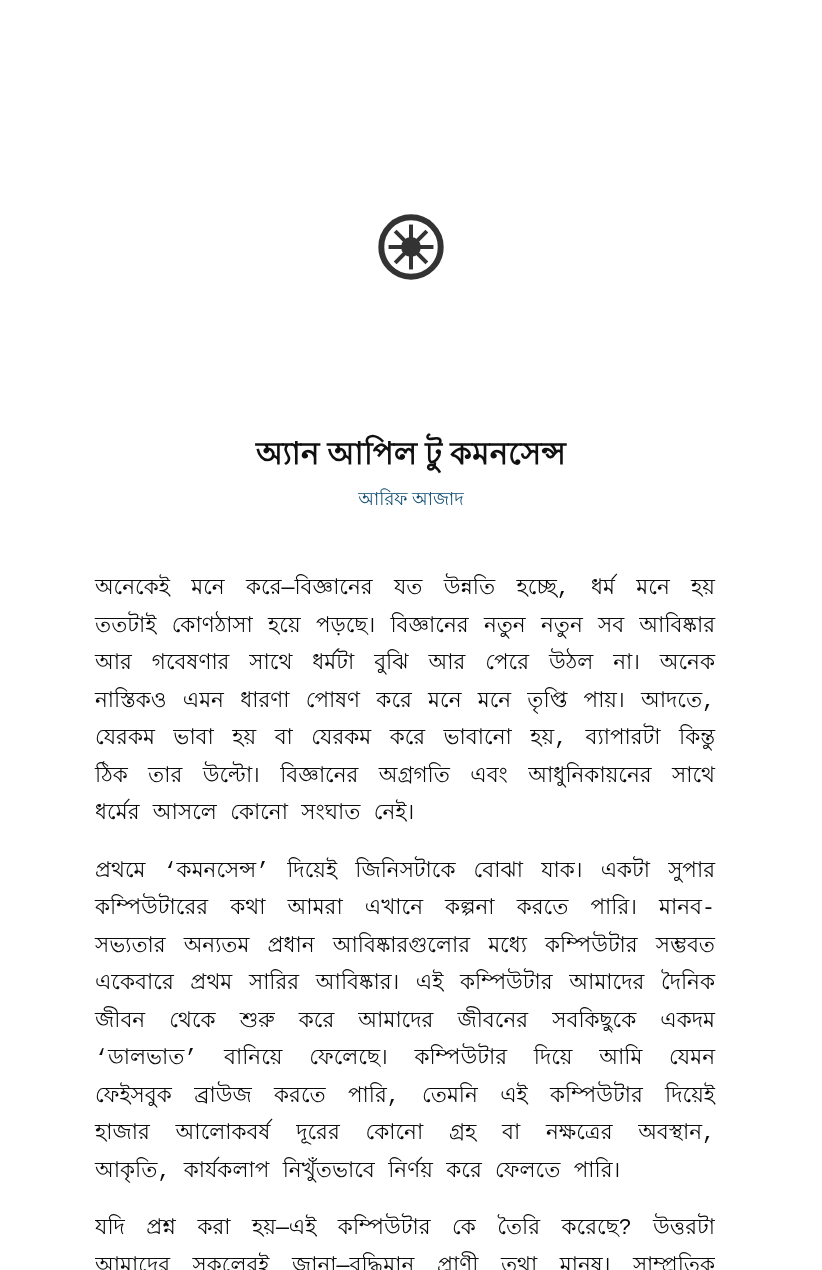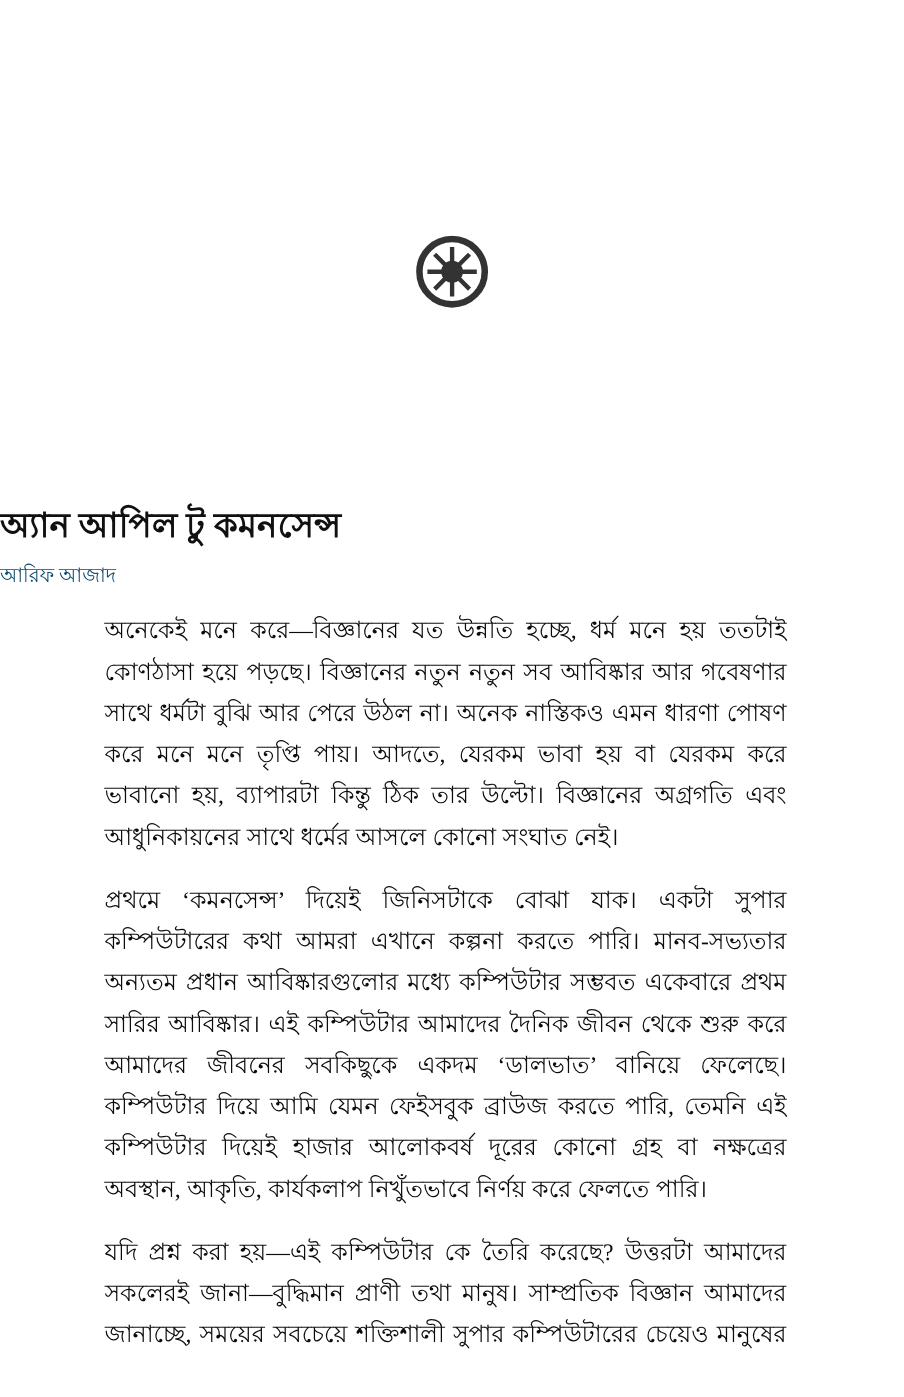--- a/index.html
+++ b/index.html
@@ -36,24 +36,24 @@
   }
   .ornament {
     width: 66px;
     height: 66px;
     display: block;
   }
 
   
   .title-block {
     position: absolute;
-    top: 458px;
+    top: 434px;
     left: 0;
     width: 822px;
-    text-align: left;
+    text-align: center;
   }
   .chapter-title {
     font-family: "Liberation Serif", "DejaVu Serif", serif;
     font-size: 31px;
     line-height: 40px;
     font-weight: 600;
     color: #101010;
     letter-spacing: 0.2px;
     margin: 0;
     white-space: nowrap;
@@ -69,22 +69,22 @@
   }
 
   
   .body-text {
     position: absolute;
     top: 554px;
     left: 95px;
     width: 620px;
   }
   .para {
-    margin: 1px 0 20px 0;
-    font-family: Liberation Serif, serif;
+    margin: 16px 0 20px 0;
+    font-family: Liberation Mono, monospace;
     font-size: 21.5px;
     line-height: 37.5px;
     text-align: justify;
     text-justify: inter-word;
     color: #0b0b0b;
     word-spacing: 0.5px;
     hyphens: none;
   }
   .para:last-child {
     margin-bottom: 0;

